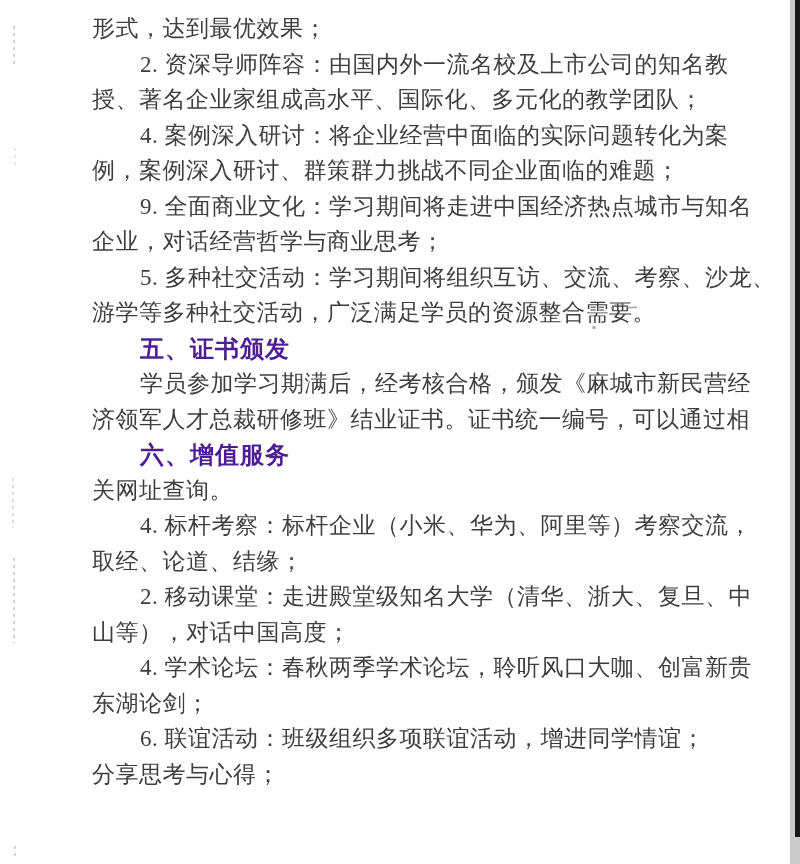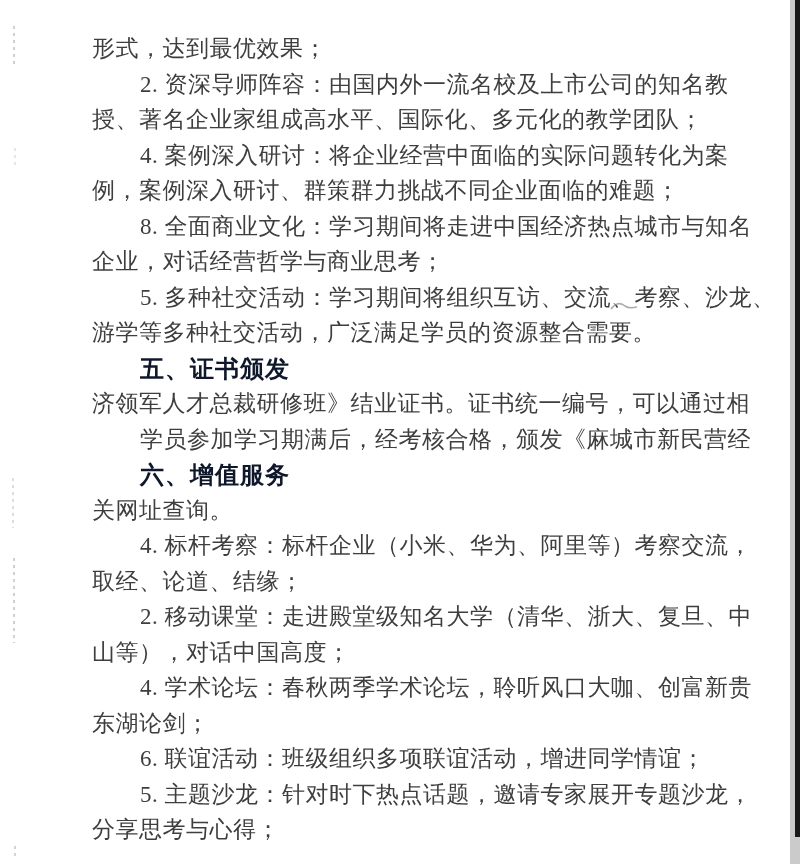--- a/index.html
+++ b/index.html
@@ -4,32 +4,32 @@
 <style>
   html, body { margin:0; padding:0; }
   body {
     width:800px; height:864px;
     background:#ffffff;
     position:relative;
     overflow:hidden;
     font-family:"Liberation Serif","DejaVu Serif",serif;
   }
   .doc {
-    position:absolute; left:92px; top:11px; width:660px;margin-top:20px;
+    position:absolute; left:92px; top:11px; width:660px;
   }
   .line {
     height:35.5px; line-height:35.5px;
     font-size:23px; letter-spacing:0.5px;
     color:#3e3e3e;
     white-space:nowrap;
   }
   .ind { padding-left:48px; }
   .heading {
     padding-left:48px;
-    font-weight:700; font-size:24px; color:#0f172a;
+    font-weight:700; font-size:24px; color:#4c1d95;
     font-family:"Liberation Sans","DejaVu Sans",sans-serif;
     letter-spacing:1px;
   }
   
   .edge-gray {
     position:absolute; right:0; top:0; width:10px; height:864px;
     background:#cbcbcb;
   }
   .edge-dark {
     position:absolute; right:0; top:0; width:5px; height:837px;
@@ -55,37 +55,36 @@
 </style>
 </head>
 <body>
 
 <div class="doc">
   <div class="line">形式，达到最优效果；</div>
   <div class="line ind">2. 资深导师阵容：由国内外一流名校及上市公司的知名教</div>
   <div class="line">授、著名企业家组成高水平、国际化、多元化的教学团队；</div>
   <div class="line ind">4. 案例深入研讨：将企业经营中面临的实际问题转化为案</div>
   <div class="line">例，案例深入研讨、群策群力挑战不同企业面临的难题；</div>
-  <div class="line ind">8. 全面商业文化：学习期间将走进中国经济热点城市与知名</div>
+  <div class="line ind">9. 全面商业文化：学习期间将走进中国经济热点城市与知名</div>
   <div class="line">企业，对话经营哲学与商业思考；</div>
   <div class="line ind">5. 多种社交活动：学习期间将组织互访、交流、考察、沙龙、</div>
   <div class="line">游学等多种社交活动，广泛满足学员的资源整合需要。</div>
   <div class="line heading">五、证书颁发</div>
+  <div class="line ind">学员参加学习期满后，经考核合格，颁发《麻城市新民营经</div>
   <div class="line">济领军人才总裁研修班》结业证书。证书统一编号，可以通过相</div>
-  <div class="line ind">学员参加学习期满后，经考核合格，颁发《麻城市新民营经</div>
   <div class="line heading">六、增值服务</div>
   <div class="line">关网址查询。</div>
   <div class="line ind">4. 标杆考察：标杆企业（小米、华为、阿里等）考察交流，</div>
   <div class="line">取经、论道、结缘；</div>
   <div class="line ind">2. 移动课堂：走进殿堂级知名大学（清华、浙大、复旦、中</div>
   <div class="line">山等），对话中国高度；</div>
   <div class="line ind">4. 学术论坛：春秋两季学术论坛，聆听风口大咖、创富新贵</div>
   <div class="line">东湖论剑；</div>
   <div class="line ind">6. 联谊活动：班级组织多项联谊活动，增进同学情谊；</div>
-  <div class="line ind">5. 主题沙龙：针对时下热点话题，邀请专家展开专题沙龙，</div>
   <div class="line">分享思考与心得；</div>
 </div>
 
 <div class="edge-gray"></div>
 <div class="edge-dark"></div>
 
 <div class="noise n1"></div>
 <div class="noise n2"></div>
 <div class="noise n3"></div>
 <div class="noise n4"></div>

